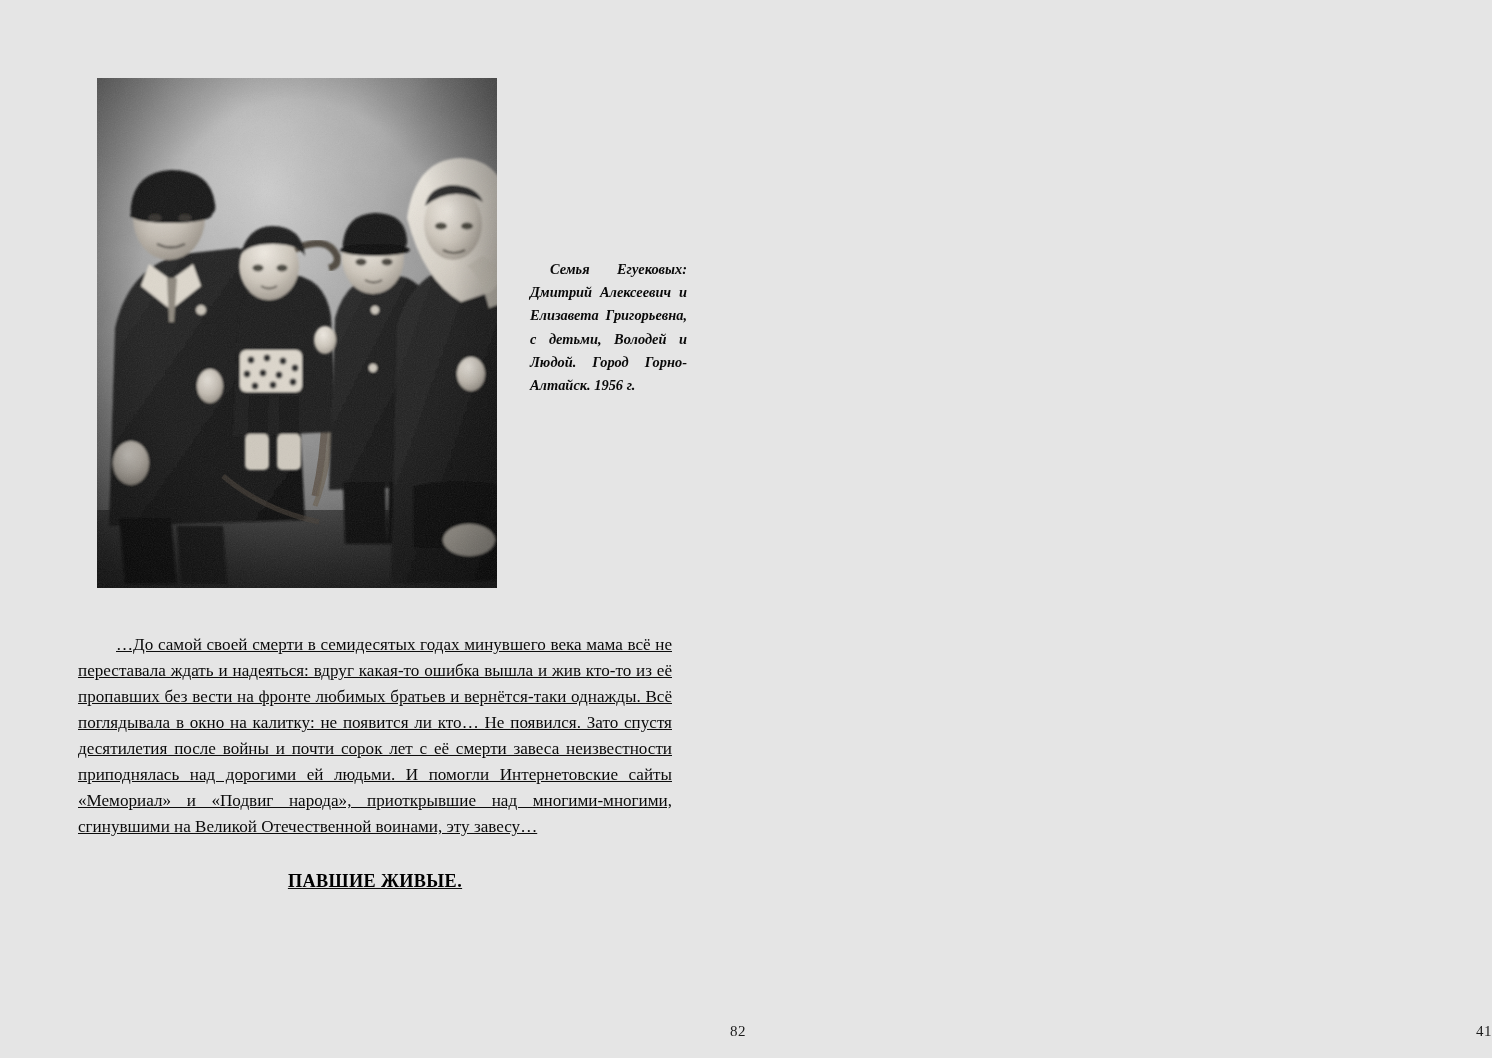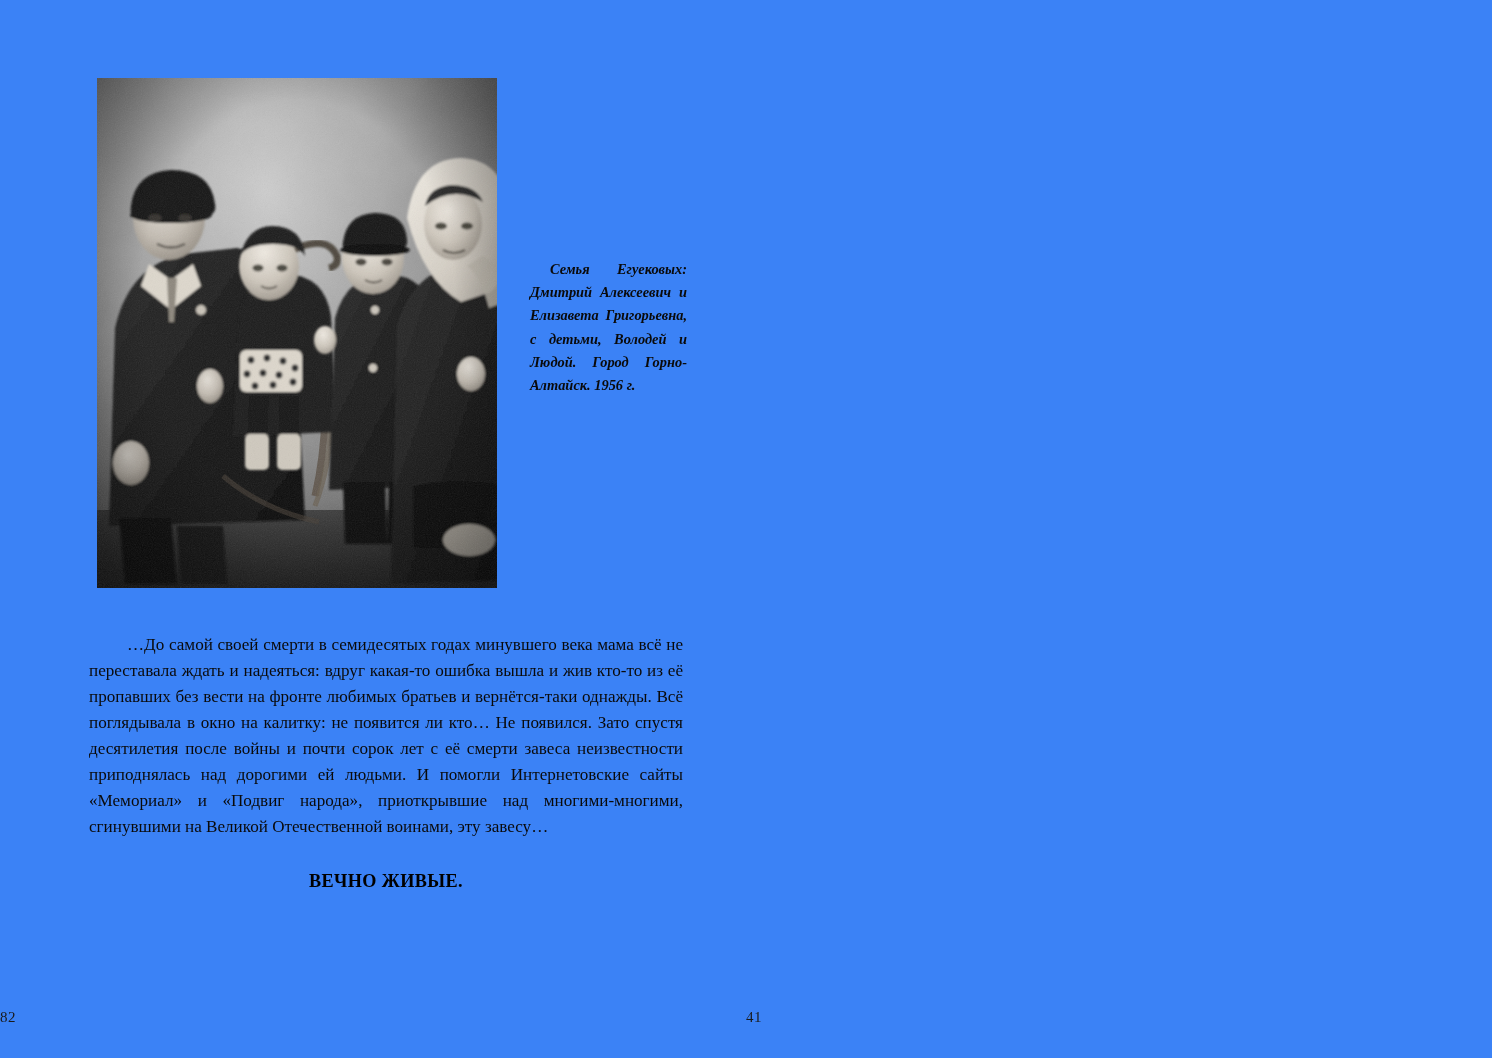--- a/index.html
+++ b/index.html
@@ -13,37 +13,37 @@
     height: 1058px;
     position: relative;
     overflow: hidden;
     font-family: "Liberation Serif", "DejaVu Serif", serif;
     color: #0d0d0d;
   }
 
   .spread {
     position: absolute;
     inset: 0;
-    background: #3b82f6;
+    background: #e5e5e5;
   }
 
   
   .page {
     position: absolute;
     top: 0;
     height: 1058px;
   }
   .page-left  { left: 0;   width: 746px; }
   .page-right { left: 746px; width: 746px; }
 
   .folio {
     position: absolute;
-    bottom: 32px;
+    bottom: 18px;
     width: 100%;
-    text-align: left;
+    text-align: right;
     font-size: 15px;
     letter-spacing: 0.5px;
     color: #1a1a1a;
   }
 
   
   .body-text {
     font-size: 17.1px;
     line-height: 26.05px;
     text-align: justify;
@@ -82,23 +82,24 @@
     font-style: italic;
     font-weight: bold;
     font-size: 14.4px;
     line-height: 23.2px;
     text-align: justify;
     text-indent: 20px;
     color: #0a0a0a;
   }
   #left-col-text {
     position: absolute;
-    left: 89px;
+    left: 78px;
     top: 632px;
     width: 594px;
+    text-decoration: underline;
   }
   #left-heading-block { margin-top: 28px; }
   #left-last-para { margin-top: 26px; }
 
   
   .photo-svg { display: block; width: 100%; height: 100%; }
 </style>
 </head>
 <body>
 
@@ -279,21 +280,21 @@
         <rect width="400" height="510" filter="url(#grain)" opacity="0.75"></rect>
       </svg>
     </div>
 
     <div id="caption-family">Семья Егуековых: Дмитрий Алексеевич и Елизавета Григорьевна, с детьми, Володей и Людой. Город Горно-Алтайск. 1956 г.</div>
 
     <div id="left-col-text">
       <p class="body-text indent">…До самой своей смерти в семидесятых годах минувшего века мама всё не переставала ждать и надеяться: вдруг какая-то ошибка вышла и жив кто-то из её пропавших без вести на фронте любимых братьев и вернётся-таки однажды. Всё поглядывала в окно на калитку: не появится ли кто… Не появился. Зато спустя десятилетия после войны и почти сорок лет с её смерти завеса неизвестности приподнялась над дорогими ей людьми. И помогли Интернетовские сайты «Мемориал» и «Подвиг народа», приоткрывшие над многими-многими, сгинувшими на Великой Отечественной воинами, эту завесу…</p>
 
       <div id="left-heading-block">
-        <div class="heading">ВЕЧНО ЖИВЫЕ.</div>
+        <div class="heading">ПАВШИЕ ЖИВЫЕ.</div>
       </div>
 
     </div>
 
     <div class="folio">82</div>
   </div>
 
   <div class="page page-right">
 
     <div class="folio">41</div>

